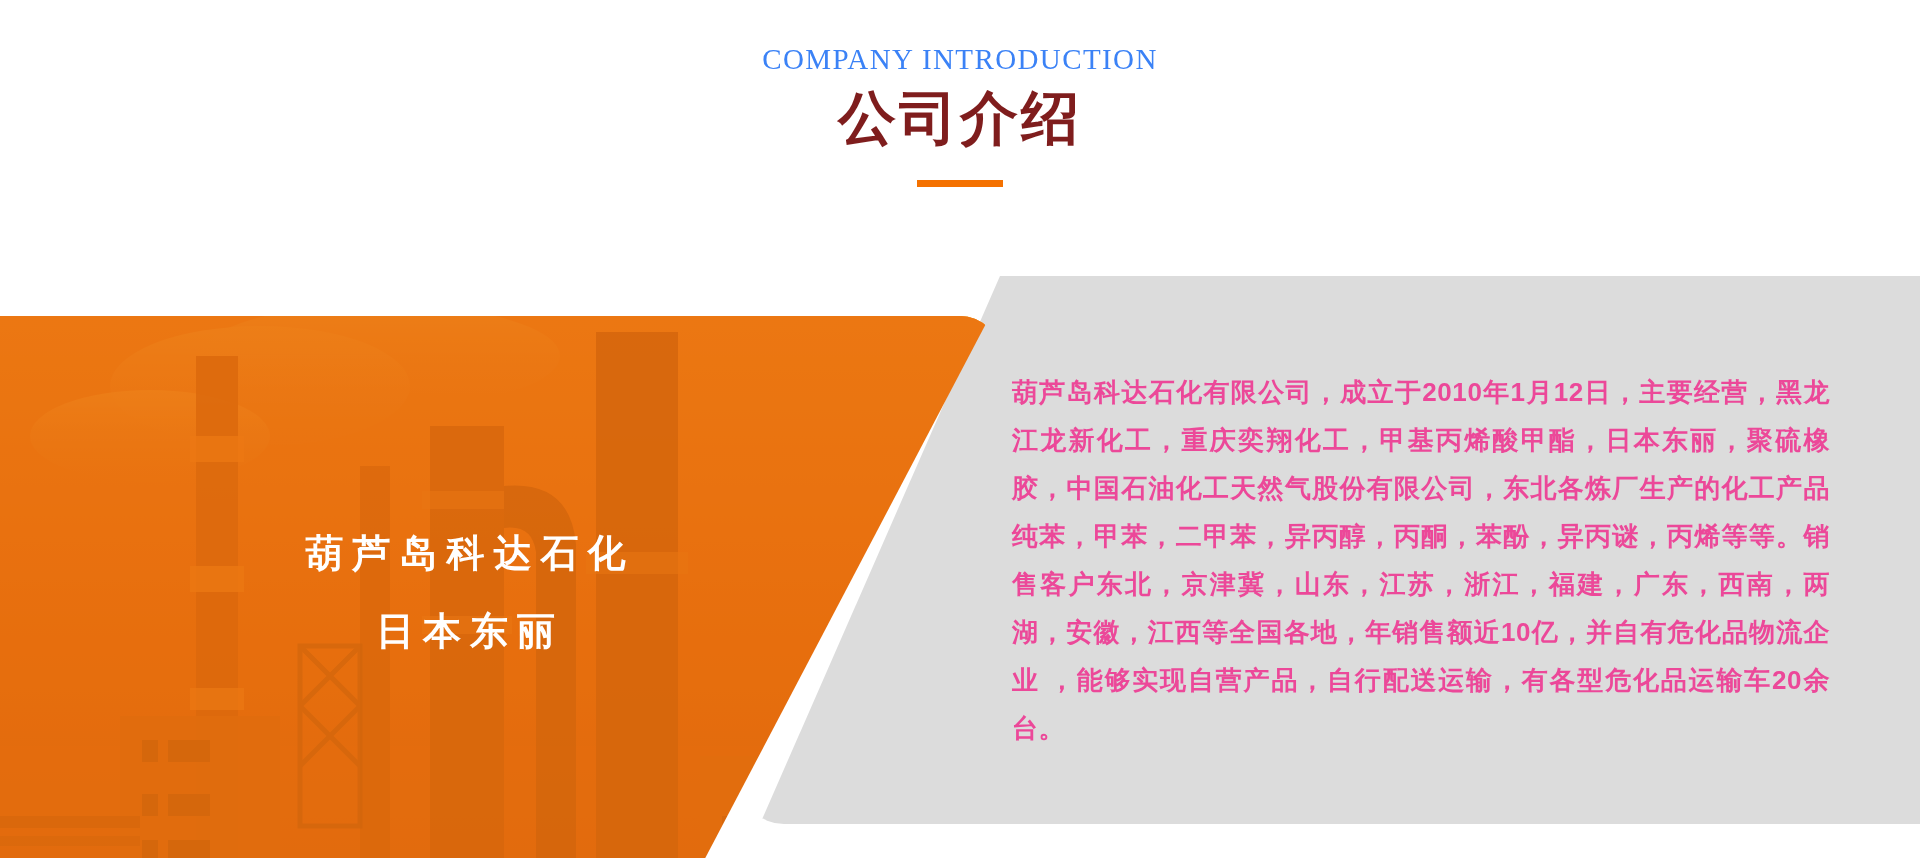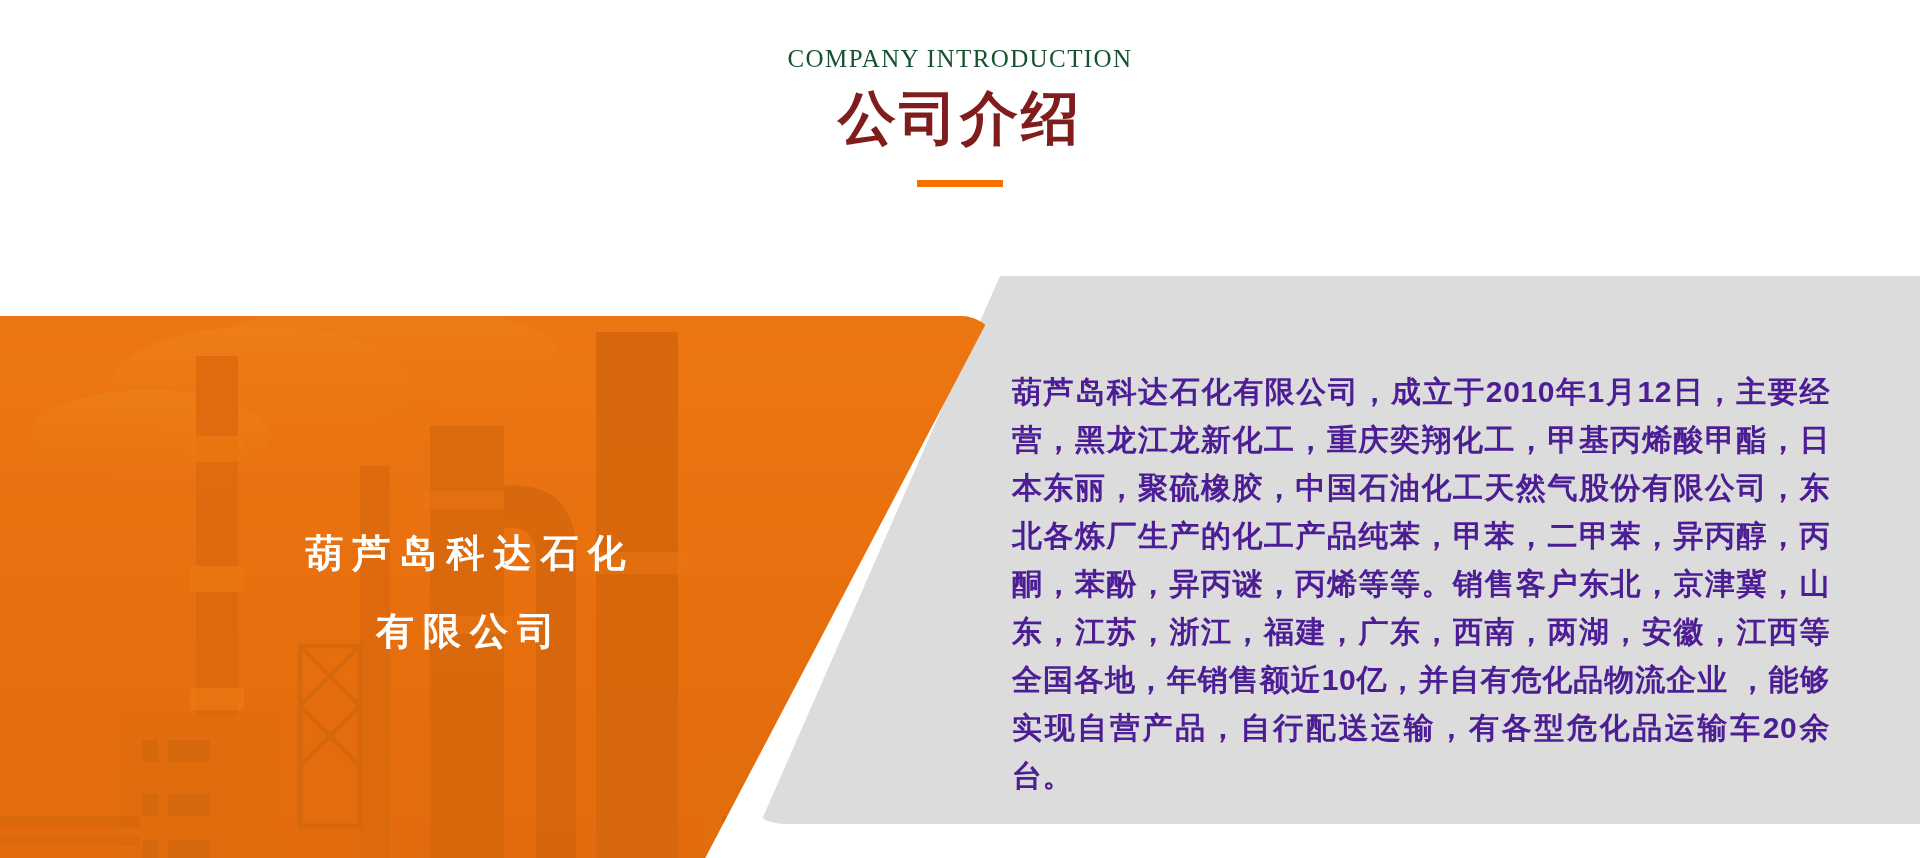--- a/index.html
+++ b/index.html
@@ -28,23 +28,23 @@
     width: 1920px;
     height: 230px;
     text-align: center;
   }
   .eyebrow {
     position: absolute;
     left: 0;
     top: 42px;
     width: 1920px;
     font-family: "Liberation Serif", "DejaVu Serif", serif;
-    font-size: 25px;
+    font-size: 29px;
     letter-spacing: 1.4px;
-    color: #14532d;
+    color: #3b82f6;
     font-weight: 400;
     line-height: 34px;
     white-space: nowrap;
   }
   .title-cn {
     position: absolute;
     left: 0;
     top: 83px;
     width: 1920px;
     font-family: "Liberation Serif", "DejaVu Serif", serif;
@@ -143,22 +143,22 @@
     box-sizing: border-box;
   }
   .company-name span { display: block; }
 
   
   .intro-text {
     position: absolute;
     left: 1012px;
     top: 92px;
     width: 818px;
-    color: #4c1d95;
-    font-size: 30px;
+    color: #ec4899;
+    font-size: 26px;
     font-weight: 700;
     line-height: 48px;
     letter-spacing: 0.6px;
     text-align: justify;
     text-align-last: left;
   }
 </style>
 </head>
 <body>
 
@@ -238,20 +238,20 @@
             <path d="M300 330 l60 60 M360 330 l-60 60 M300 390 l60 60 M360 390 l-60 60"></path>
             <rect x="300" y="330" width="60" height="180"></rect>
           </g>
         </svg>
       </div>
       <div class="photo-tint"></div>
       <div class="photo-wash"></div>
 
       <div class="company-name">
         <span>葫芦岛科达石化</span>
-        <span>有限公司</span>
+        <span>日本东丽</span>
       </div>
     </div>
 
     <div class="intro-text">葫芦岛科达石化有限公司，成立于2010年1月12日，主要经营，黑龙江龙新化工，重庆奕翔化工，甲基丙烯酸甲酯，日本东丽，聚硫橡胶，中国石油化工天然气股份有限公司，东北各炼厂生产的化工产品纯苯，甲苯，二甲苯，异丙醇，丙酮，苯酚，异丙谜，丙烯等等。销售客户东北，京津冀，山东，江苏，浙江，福建，广东，西南，两湖，安徽，江西等全国各地，年销售额近10亿，并自有危化品物流企业 ，能够实现自营产品，自行配送运输，有各型危化品运输车20余台。</div>
 
   </div>
 </div>
 
 </body></html>

